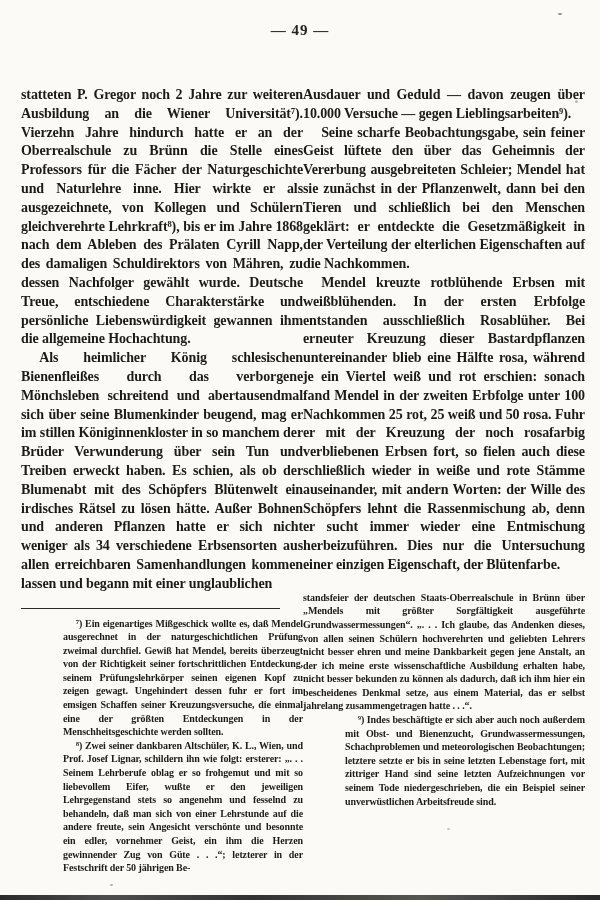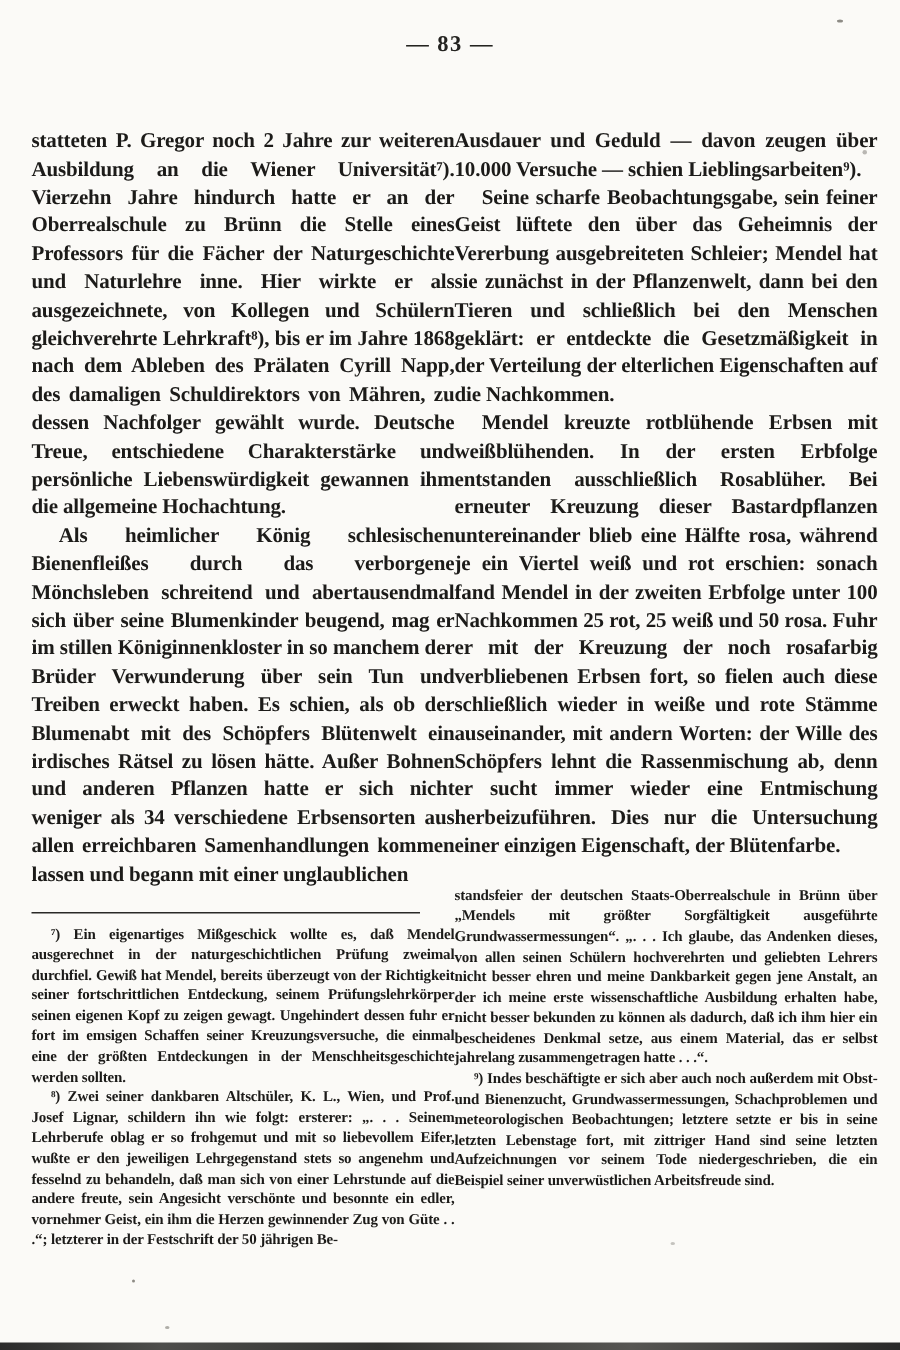--- a/index.html
+++ b/index.html
@@ -55,21 +55,21 @@
     margin: 14px auto 8px 0;
   }
   .footnotes p {
     margin: 0;
     font-size: 10px;
     line-height: 13.6px;
     font-weight: 700;
     text-align: justify;
     letter-spacing: -0.1px;
   }
-  .footnotes p.indent { text-indent: 1.3em; }
+  .footnotes p.indent { text-indent: 1.3em; margin-left: 42px; }
   .footnotes.right-fn { margin-top: 16px; }
   
   .scan-bottom-edge {
     position: absolute;
     left: 0;
     bottom: 0;
     width: 100%;
     height: 5px;
     background: linear-gradient(90deg, #141414 0%, #3a3a38 18%, #1c1c1a 42%, #444340 70%, #111 100%);
     opacity: 0.9;
@@ -83,39 +83,39 @@
   .speck.s2 { top: 100px; right: 22px; width: 3px; height: 3px; opacity: .6; }
   .speck.s3 { bottom: 45px; left: 88px; width: 2px; height: 2px; }
   .speck.s4 { bottom: 14px; left: 110px; width: 3px; height: 2px; opacity: .7; }
   .speck.s5 { bottom: 70px; right: 150px; width: 3px; height: 2px; opacity: .5; }
 </style>
 </head>
 <body>
 
 <div class="page">
 
-  <div class="page-number">— 83 —</div>
+  <div class="page-number">— 49 —</div>
 
   <div class="columns">
 
     <div class="col">
       <div class="body-text">
         <p>statteten P. Gregor noch 2 Jahre zur weiteren Ausbildung an die Wiener Universität⁷). Vierzehn Jahre hindurch hatte er an der Oberrealschule zu Brünn die Stelle eines Professors für die Fächer der Naturgeschichte und Naturlehre inne. Hier wirkte er als ausgezeichnete, von Kollegen und Schülern gleichverehrte Lehrkraft⁸), bis er im Jahre 1868 nach dem Ableben des Prälaten Cyrill Napp, des damaligen Schuldirektors von Mähren, zu dessen Nachfolger gewählt wurde. Deutsche Treue, entschiedene Charakterstärke und persönliche Liebenswürdigkeit gewannen ihm die allgemeine Hochachtung.</p>
         <p class="indent">Als heimlicher König schlesischen Bienenfleißes durch das verborgene Mönchsleben schreitend und abertausendmal sich über seine Blumenkinder beugend, mag er im stillen Königinnenkloster in so manchem der Brüder Verwunderung über sein Tun und Treiben erweckt haben. Es schien, als ob der Blumenabt mit des Schöpfers Blütenwelt ein irdisches Rätsel zu lösen hätte. Außer Bohnen und anderen Pflanzen hatte er sich nicht weniger als 34 verschiedene Erbsensorten aus allen erreichbaren Samenhandlungen kommen lassen und begann mit einer unglaublichen</p>
       </div>
       <hr class="footnote-rule">
       <div class="footnotes">
         <p class="indent">⁷) Ein eigenartiges Mißgeschick wollte es, daß Mendel ausgerechnet in der naturgeschichtlichen Prüfung zweimal durchfiel. Gewiß hat Mendel, bereits überzeugt von der Richtigkeit seiner fortschrittlichen Entdeckung, seinem Prüfungslehrkörper seinen eigenen Kopf zu zeigen gewagt. Ungehindert dessen fuhr er fort im emsigen Schaffen seiner Kreuzungsversuche, die einmal eine der größten Entdeckungen in der Menschheitsgeschichte werden sollten.</p>
         <p class="indent">⁸) Zwei seiner dankbaren Altschüler, K. L., Wien, und Prof. Josef Lignar, schildern ihn wie folgt: ersterer: „. . . Seinem Lehrberufe oblag er so frohgemut und mit so liebevollem Eifer, wußte er den jeweiligen Lehrgegenstand stets so angenehm und fesselnd zu behandeln, daß man sich von einer Lehrstunde auf die andere freute, sein Angesicht verschönte und besonnte ein edler, vornehmer Geist, ein ihm die Herzen gewinnender Zug von Güte . . .“; letzterer in der Festschrift der 50 jährigen Be-</p>
       </div>
     </div>
 
     <div class="col">
       <div class="body-text">
-        <p>Ausdauer und Geduld — davon zeugen über 10.000 Versuche — schien Lieblingsarbeiten⁹).</p>
+        <p>Ausdauer und Geduld — davon zeugen über 10.000 Versuche — gegen Lieblingsarbeiten⁹).</p>
         <p class="indent">Seine scharfe Beobachtungsgabe, sein feiner Geist lüftete den über das Geheimnis der Vererbung ausgebreiteten Schleier; Mendel hat sie zunächst in der Pflanzenwelt, dann bei den Tieren und schließlich bei den Menschen geklärt: er entdeckte die Gesetzmäßigkeit in der Verteilung der elterlichen Eigenschaften auf die Nachkommen.</p>
         <p class="indent">Mendel kreuzte rotblühende Erbsen mit weißblühenden. In der ersten Erbfolge entstanden ausschließlich Rosablüher. Bei erneuter Kreuzung dieser Bastardpflanzen untereinander blieb eine Hälfte rosa, während je ein Viertel weiß und rot erschien: sonach fand Mendel in der zweiten Erbfolge unter 100 Nachkommen 25 rot, 25 weiß und 50 rosa. Fuhr er mit der Kreuzung der noch rosafarbig verbliebenen Erbsen fort, so fielen auch diese schließlich wieder in weiße und rote Stämme auseinander, mit andern Worten: der Wille des Schöpfers lehnt die Rassenmischung ab, denn er sucht immer wieder eine Entmischung herbeizuführen. Dies nur die Untersuchung einer einzigen Eigenschaft, der Blütenfarbe.</p>
       </div>
       <div class="footnotes right-fn">
         <p>standsfeier der deutschen Staats-Oberrealschule in Brünn über „Mendels mit größter Sorgfältigkeit ausgeführte Grundwassermessungen“. „. . . Ich glaube, das Andenken dieses, von allen seinen Schülern hochverehrten und geliebten Lehrers nicht besser ehren und meine Dankbarkeit gegen jene Anstalt, an der ich meine erste wissenschaftliche Ausbildung erhalten habe, nicht besser bekunden zu können als dadurch, daß ich ihm hier ein bescheidenes Denkmal setze, aus einem Material, das er selbst jahrelang zusammengetragen hatte . . .“.</p>
         <p class="indent">⁹) Indes beschäftigte er sich aber auch noch außerdem mit Obst- und Bienenzucht, Grundwassermessungen, Schachproblemen und meteorologischen Beobachtungen; letztere setzte er bis in seine letzten Lebenstage fort, mit zittriger Hand sind seine letzten Aufzeichnungen vor seinem Tode niedergeschrieben, die ein Beispiel seiner unverwüstlichen Arbeitsfreude sind.</p>
       </div>
     </div>
 
   </div>

